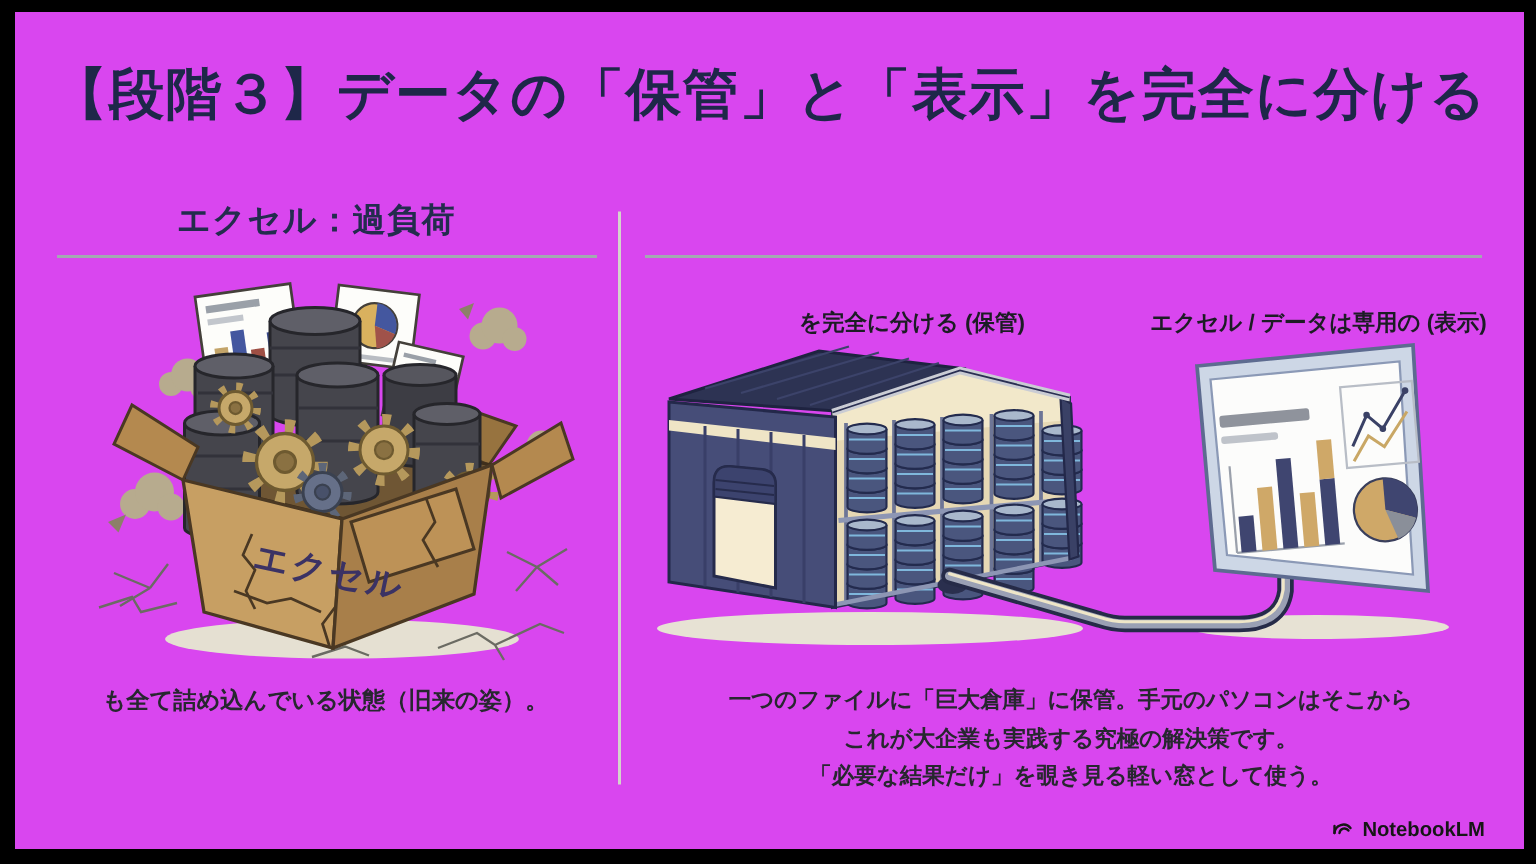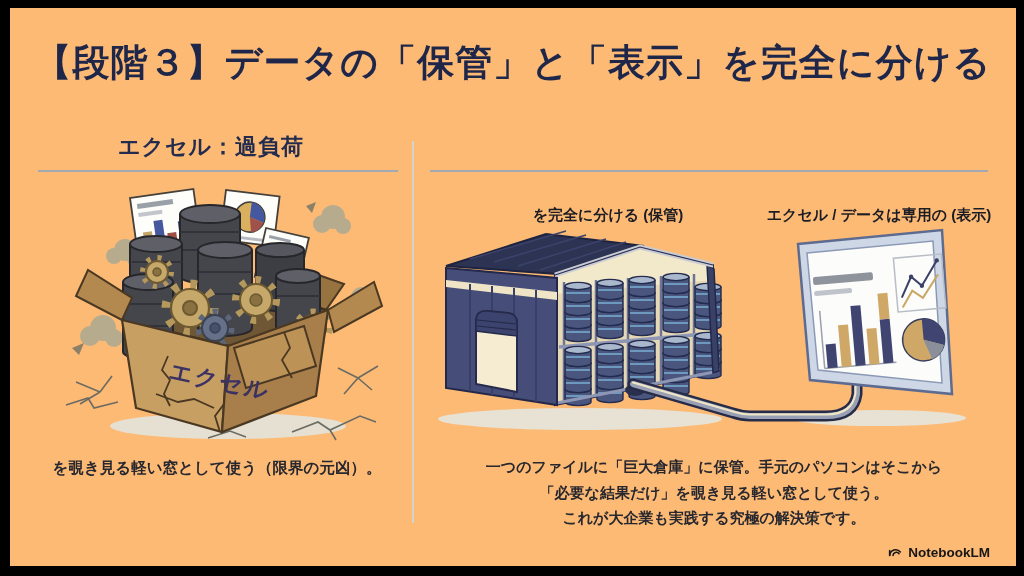--- a/index.html
+++ b/index.html
@@ -2,21 +2,21 @@
 <html><head>
 <meta charset="utf-8">
 <style>
   html,body{margin:0;padding:0;}
   body{
     width:1024px;height:576px;background:#000;position:relative;overflow:hidden;
     font-family:"Liberation Sans","DejaVu Sans",sans-serif;
   }
   .slide{
     position:absolute;left:10px;top:8px;width:1006px;height:558px;
-    background:#fdba74;overflow:hidden;
+    background:#d946ef;overflow:hidden;
   }
   .title{
     position:absolute;left:0;top:30px;width:100%;margin:0;
     text-align:center;font-size:37px;font-weight:800;color:#1e2749;letter-spacing:1px;
   }
   .panel-heading{
     position:absolute;margin:0;text-align:center;
     font-size:22px;font-weight:700;color:#232c4e;letter-spacing:1px;
   }
   .heading-left{left:0;top:124px;width:402px;}
@@ -174,21 +174,21 @@
       <path d="M108,176 l-6,14 l8,10 l-6,14 l6,12"></path>
       <path d="M96,214 l22,8 l16,-3 l20,9"></path>
       <path d="M224,152 l6,16 l-8,12 l10,18"></path>
       <path d="M160,252 l-5,-16 l9,-12"></path>
     </g>
 
     <text transform="translate(108,198) rotate(12)" font-size="23" font-weight="700" fill="#3b3264" letter-spacing="2">エクセル</text>
   </svg>
 
   <p class="caption caption-left">
-    <span>を覗き見る軽い窓として使う（限界の元凶）。</span>
+    <span>も全て詰め込んでいる状態（旧来の姿）。</span>
   </p>
 
   <div class="divider"></div>
 
   <div class="rule rule-right"></div>
 
   <div class="side-label label-db">を完全に分ける (保管)</div>
   <div class="side-label label-viz">エクセル / データは専用の (表示)</div>
 
   <svg class="illus illus-right" viewBox="0 0 545 215">
@@ -322,22 +322,22 @@
           <circle cx="491" cy="122" r="21" fill="#cfa868" stroke="#3a3f5c" stroke-width="1.5"></circle>
           <path d="M491,122 L491,101 A21,21 0 0 1 511,129 Z" fill="#3f4570"></path>
           <path d="M491,122 L511,129 A21,21 0 0 1 498,142 Z" fill="#8a8f99"></path>
         </g>
       </g>
     </g>
   </svg>
 
   <p class="caption caption-right">
     <span>一つのファイルに「巨大倉庫」に保管。手元のパソコンはそこから</span>
+    <span>これが大企業も実践する究極の解決策です。</span>
     <span>「必要な結果だけ」を覗き見る軽い窓として使う。</span>
-    <span>これが大企業も実践する究極の解決策です。</span>
   </p>
 
   <div class="footer-brand">
     <svg width="16" height="16" viewBox="0 0 24 24">
       <g fill="none" stroke="#161616" stroke-width="2.4" stroke-linecap="round">
         <path d="M4,17 V10"></path>
         <path d="M4,17 A9,9 0 0 1 20,12"></path>
         <path d="M9,17 A5,5 0 0 1 18,14.5"></path>
       </g>
     </svg>

